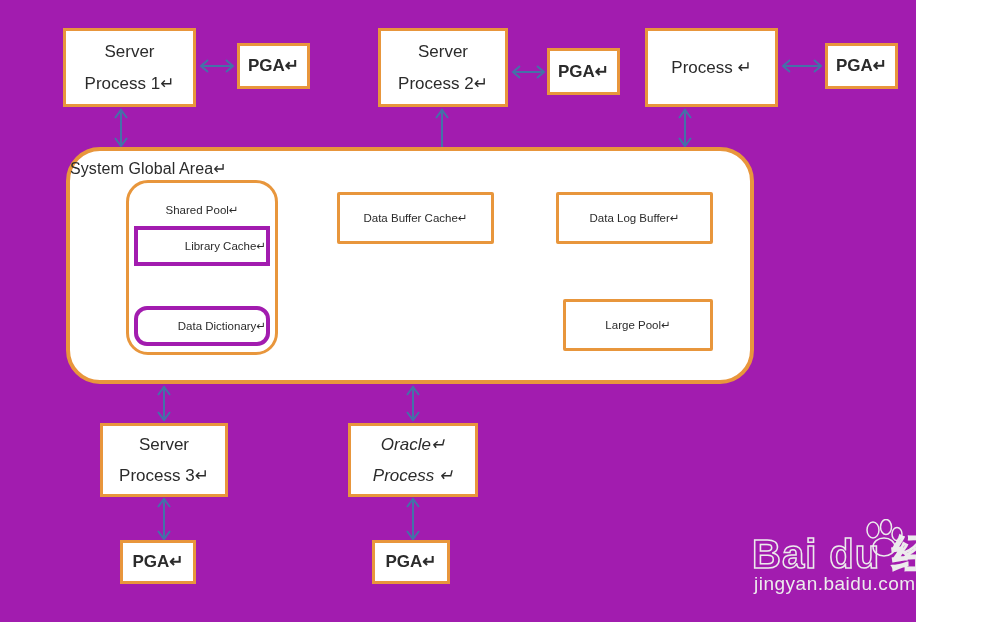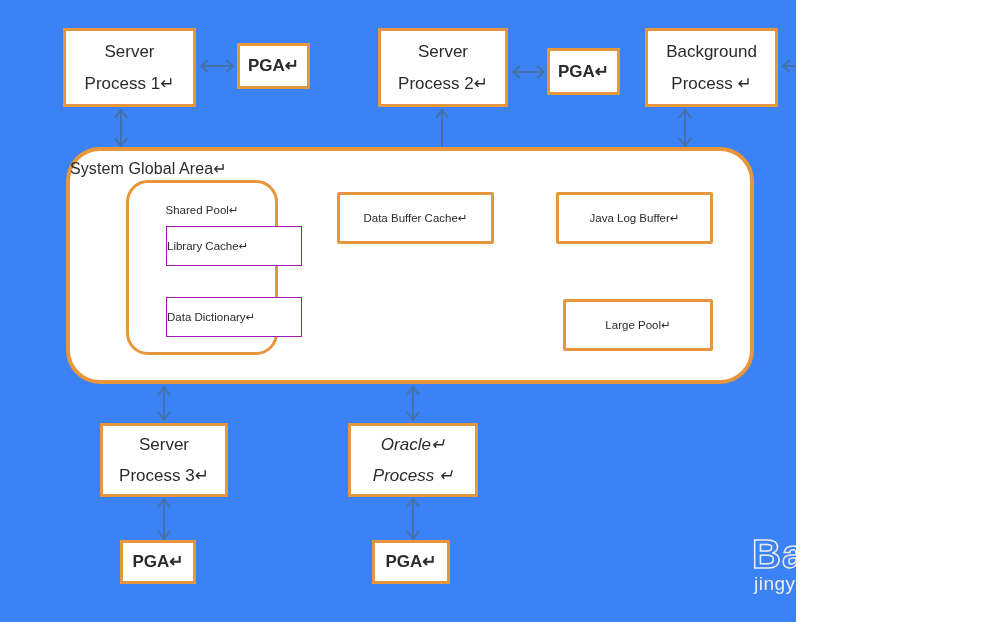--- a/index.html
+++ b/index.html
@@ -6,23 +6,23 @@
     margin: 0;
     padding: 0;
     background: #ffffff;
   }
   body {
     font-family: "Liberation Sans", sans-serif;
     -webkit-font-smoothing: antialiased;
   }
   #canvas {
     position: relative;
-    width: 796px;
+    width: 916px;
     height: 622px;
-    background: #3b82f6;
+    background: #a21caf;
     overflow: hidden;
   }
 
   
   .box {
     position: absolute;
     box-sizing: border-box;
     background: #ffffff;
     border: 3px solid #E8963C;
     display: flex;
@@ -87,28 +87,27 @@
     width: 100%;
     text-align: center;
     font-size: 11.5px;
     color: #2b2b2b;
   }
   .sp-sub {
     position: absolute;
     box-sizing: border-box;
     left: 8px;
     width: 136px;
-    border: 1px solid #a21caf;
+    border: 4px solid #a21caf;
     background: #ffffff;
     display: flex;
     align-items: center;
-    justify-content: flex-start;
+    justify-content: flex-end;
     font-size: 11.5px;
     color: #2b2b2b;
-    margin-left: 32px;
   }
 
   
   .sga-comp {
     position: absolute;
     box-sizing: border-box;
     border: 3px solid #E8963C;
     border-radius: 2px;
     background: #ffffff;
     display: flex;
@@ -200,21 +199,20 @@
 
   <div class="arrow" style="left:508px; top:62px;">
     <svg width="41" height="20" viewBox="0 0 41 20">
       <line x1="6" y1="10" x2="35" y2="10" stroke="#4472A8" stroke-width="2"></line>
       <polyline points="12,4 5,10 12,16" fill="none" stroke="#4472A8" stroke-width="2"></polyline>
       <polyline points="29,4 36,10 29,16" fill="none" stroke="#4472A8" stroke-width="2"></polyline>
     </svg>
   </div>
 
   <div class="box proc" style="left:645px; top:28px; width:133px; height:79px;">
-    <span class="line">Background</span>
     <span class="line">Process  ↵</span>
   </div>
 
   <div class="box pga" style="left:825px; top:43px; width:73px; height:46px;">
     <span class="line">PGA↵</span>
   </div>
 
   <div class="arrow" style="left:778px; top:56px;">
     <svg width="48" height="20" viewBox="0 0 48 20">
       <line x1="6" y1="10" x2="42" y2="10" stroke="#4472A8" stroke-width="2"></line>
@@ -248,29 +246,29 @@
   <div id="sga">
     <div id="sga-title">System Global Area↵</div>
   </div>
 
   <div id="shared-pool">
     <div id="shared-pool-title">Shared Pool↵</div>
   </div>
   <div class="sp-sub" style="left:134px; top:226px; height:40px;">
     <span>Library Cache↵</span>
   </div>
-  <div class="sp-sub" style="left:134px; top:297px; height:40px;">
+  <div class="sp-sub" style="left:134px; top:306px; height:40px;border-radius:13px;">
     <span>Data Dictionary↵</span>
   </div>
 
   <div class="sga-comp" style="left:337px; top:192px; width:157px; height:52px;">
     <span>Data Buffer Cache↵</span>
   </div>
   <div class="sga-comp" style="left:556px; top:192px; width:157px; height:52px;">
-    <span>Java Log Buffer↵</span>
+    <span>Data Log Buffer↵</span>
   </div>
   <div class="sga-comp" style="left:563px; top:299px; width:150px; height:52px;">
     <span>Large Pool↵</span>
   </div>
 
   <div class="arrow" style="left:154px; top:383px;">
     <svg width="20" height="41" viewBox="0 0 20 41">
       <line x1="10" y1="5" x2="10" y2="36" stroke="#4472A8" stroke-width="2"></line>
       <polyline points="4,12 10,4 16,12" fill="none" stroke="#4472A8" stroke-width="2"></polyline>
       <polyline points="4,29 10,37 16,29" fill="none" stroke="#4472A8" stroke-width="2"></polyline>

